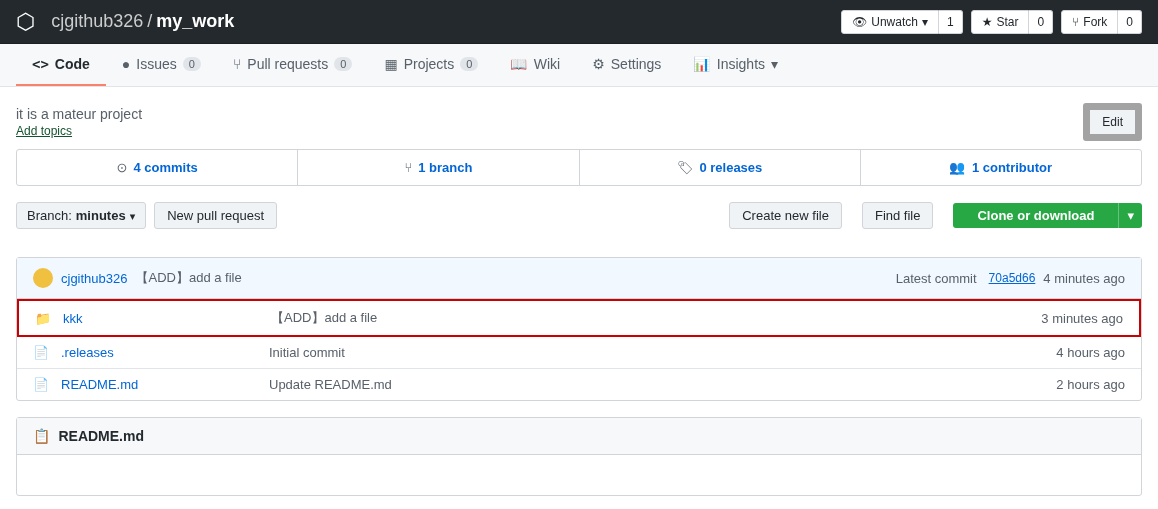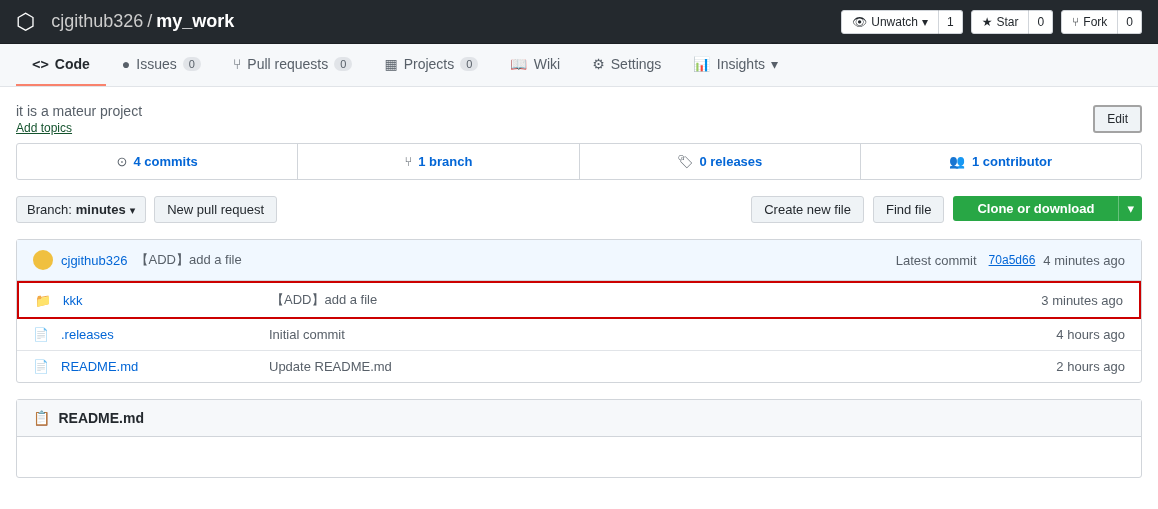--- a/index.html
+++ b/index.html
@@ -14,44 +14,44 @@
     .repo-title .repo-name { color: #fff; font-weight: 600; text-decoration: none; text-align: center; }
 
     .top-bar-actions { margin-left: auto; display: flex; align-items: center; gap: 8px; }
 
     .btn-group { display: flex; align-items: center; }
     .btn-outline { background: #fff; border: 1px solid #d1d5da; border-radius: 3px; padding: 4px 10px; font-size: 12px; color: #24292e; cursor: pointer; display: flex; align-items: center; gap: 4px; }
     .btn-count { background: #fff; border: 1px solid #d1d5da; border-left: none; border-radius: 0 3px 3px 0; padding: 4px 8px; font-size: 12px; color: #24292e; }
     .btn-outline.rounded-left { border-radius: 3px 0 0 3px; }
     .repo-meta { display: flex; align-items: center; justify-content: space-between; margin-bottom: 8px; }
     .repo-description { color: #586069; font-size: 14px; }
-    .edit-btn { border: 2px solid #a3a3a3; border-radius: 3px; padding: 5px 12px; font-size: 12px; background: #eff3f6; cursor: pointer; color: #24292e; }
+    .edit-btn { border: 7px solid #a3a3a3; border-radius: 3px; padding: 5px 12px; font-size: 12px; background: #eff3f6; cursor: pointer; color: #24292e; }
     .add-topics { color: #14532d; font-size: 12px; cursor: pointer; }
 
     
     .tab-nav { display: flex; align-items: center; border-bottom: 1px solid #e1e4e8; padding: 0 16px; background: #f6f8fa; }
     .tab-item { padding: 12px 16px; font-size: 14px; color: #586069; cursor: pointer; border-bottom: 2px solid transparent; display: flex; align-items: center; gap: 6px; text-decoration: none; }
     .tab-item.active { color: #24292e; border-bottom: 2px solid #f9826c; font-weight: 600; }
     .tab-badge { background: #e1e4e8; border-radius: 20px; padding: 1px 6px; font-size: 11px; color: #586069; }
 
     
     .repo-content { padding: 16px; }
 
     
     .stats-bar { border: 1px solid #d1d5da; border-radius: 3px; display: flex; margin-bottom: 16px; background: #fff; }
     .stat-item { flex: 1; padding: 10px; text-align: center; border-right: 1px solid #d1d5da; font-size: 13px; color: #586069; display: flex; align-items: center; justify-content: center; gap: 6px; }
     .stat-item:last-child { border-right: none; }
     .stat-item a { color: #0366d6; text-decoration: none; font-weight: 600; }
 
     
-    .branch-row { display: flex; align-items: center; justify-content: space-between; margin-bottom: 16px; }
+    .branch-row { display: flex; align-items: center; justify-content: space-between; margin-bottom: 28px; }
     .branch-left { display: flex; align-items: center; gap: 8px; }
     .branch-selector { border: 1px solid #d1d5da; border-radius: 3px; padding: 5px 10px; font-size: 13px; background: #eff3f6; cursor: pointer; color: #24292e; display: flex; align-items: center; gap: 4px; }
     .new-pr-btn { border: 1px solid #d1d5da; border-radius: 3px; padding: 5px 12px; font-size: 13px; background: #eff3f6; cursor: pointer; color: #24292e; }
-    .branch-right { display: flex; align-items: flex-start; gap: 9px; }
+    .branch-right { display: flex; align-items: center; gap: 20px; }
     .action-btn { border: 1px solid #d1d5da; border-radius: 3px; padding: 5px 12px; font-size: 13px; background: #eff3f6; cursor: pointer; color: #24292e; }
     .clone-btn { border: none; border-radius: 3px 0 0 3px; padding: 5px 24px; font-size: 13px; background: #28a745; cursor: pointer; color: #fff; font-weight: 600; }
     .clone-arrow { border: none; border-left: 1px solid rgba(255,255,255,0.3); border-radius: 0 3px 3px 0; padding: 5px 8px; font-size: 13px; background: #28a745; cursor: pointer; color: #fff; }
 
     
     .file-table { border: 1px solid #d1d5da; border-radius: 3px; width: 100%; }
     .file-table-header { background: #f1f8ff; padding: 10px 16px; border-bottom: 1px solid #d1d5da; display: flex; align-items: center; gap: 8px; font-size: 13px; color: #586069; }
     .commit-author-avatar { width: 20px; height: 20px; border-radius: 50%; background: #f0c040; display: inline-block; }
     .commit-hash { color: #0366d6; font-size: 12px; }
 

